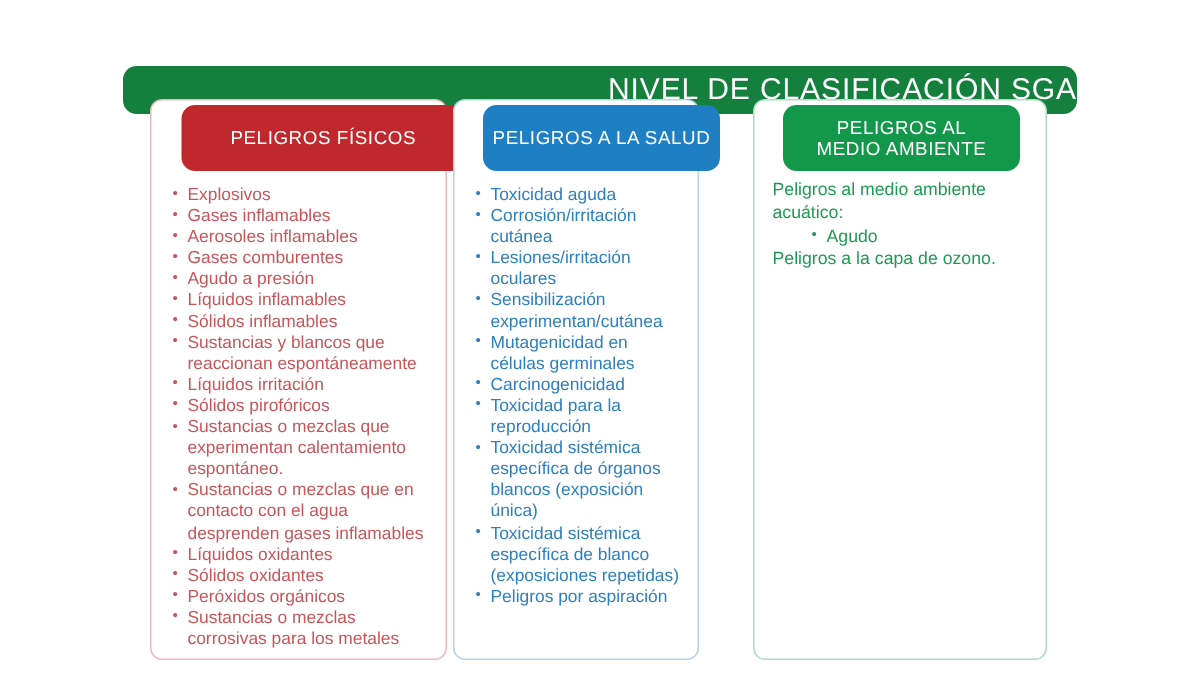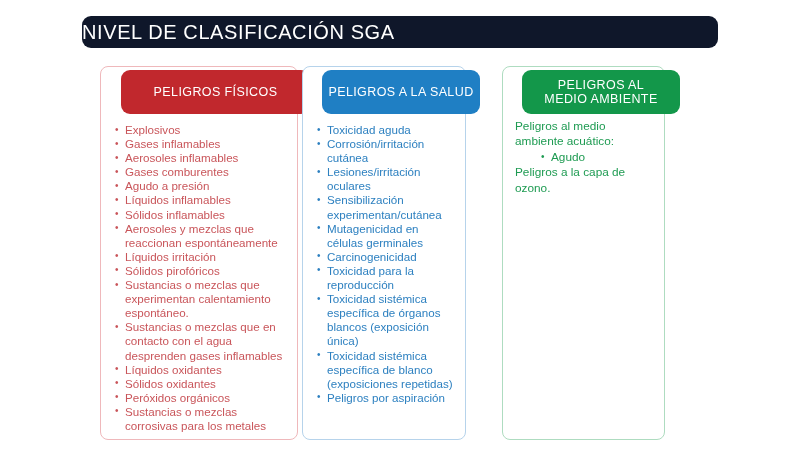--- a/index.html
+++ b/index.html
@@ -17,28 +17,28 @@
     position: relative;
     width: 800px;
     height: 463px;
     background: #ffffff;
   }
 
   
   .title-banner {
     position: absolute;
     left: 82px;
-    top: 16px;
+    top: 44px;
     width: 636px;
     height: 32px;
-    background: #0f172a;
+    background: #15803d;
     border-radius: 9px;
     display: flex;
     align-items: center;
-    justify-content: flex-start;
+    justify-content: flex-end;
     box-sizing: border-box;
   }
   .title-banner .title-text {
     color: #ffffff;
     font-size: 20px;
     letter-spacing: 0.6px;
     font-weight: 400;
     line-height: 1;
     white-space: nowrap;
   }
@@ -57,21 +57,21 @@
     top: 0;
     height: 374px;
     box-sizing: border-box;
     border-style: solid;
     border-width: 1px;
     border-radius: 8px;
     background: #ffffff;
   }
   .col-1 { left: 100px;  width: 198px; border-color: #EFB8BB; }
   .col-2 { left: 302px;  width: 164px; border-color: #B6D3EB; }
-  .col-3 { left: 502px;  width: 163px; border-color: #AEDCC0; }
+  .col-3 { left: 502px;  width: 196px; border-color: #AEDCC0; }
 
   
   .col-header {
     position: absolute;
     border-radius: 9px;
     display: flex;
     align-items: center;
     justify-content: center;
     text-align: center;
     box-sizing: border-box;
@@ -178,21 +178,21 @@
       </div>
       <div class="col-body">
         <ul class="hazard-list list-red">
           <li>Explosivos</li>
           <li>Gases inflamables</li>
           <li>Aerosoles inflamables</li>
           <li>Gases comburentes</li>
           <li>Agudo a presión</li>
           <li>Líquidos inflamables</li>
           <li>Sólidos inflamables</li>
-          <li>Aerosoles y mezclas que reaccionan espontáneamente</li>
+          <li>Sustancias y blancos que reaccionan espontáneamente</li>
           <li>Líquidos irritación</li>
           <li>Sólidos pirofóricos</li>
           <li>Sustancias o mezclas que experimentan calentamiento espontáneo.</li>
           <li>Sustancias o mezclas que en contacto con el agua desprenden gases inflamables</li>
           <li>Líquidos oxidantes</li>
           <li>Sólidos oxidantes</li>
           <li>Peróxidos orgánicos</li>
           <li>Sustancias o mezclas corrosivas para los metales</li>
         </ul>
       </div>

